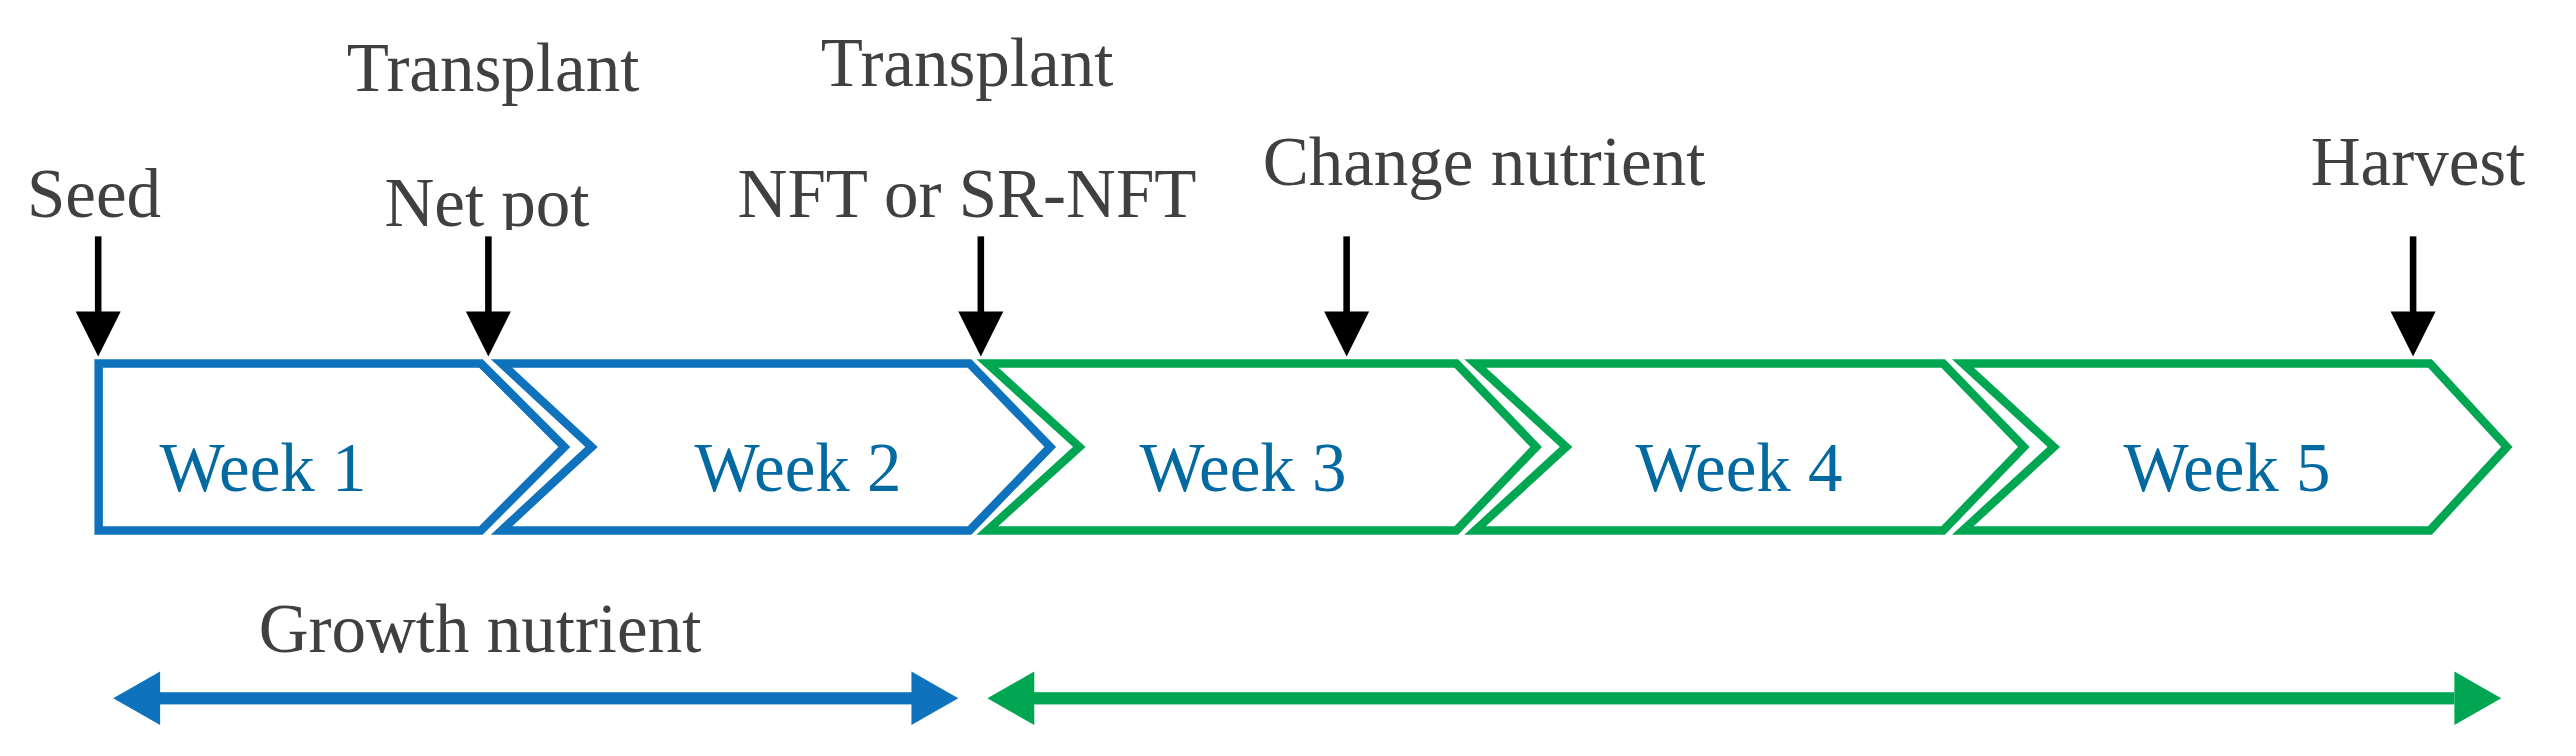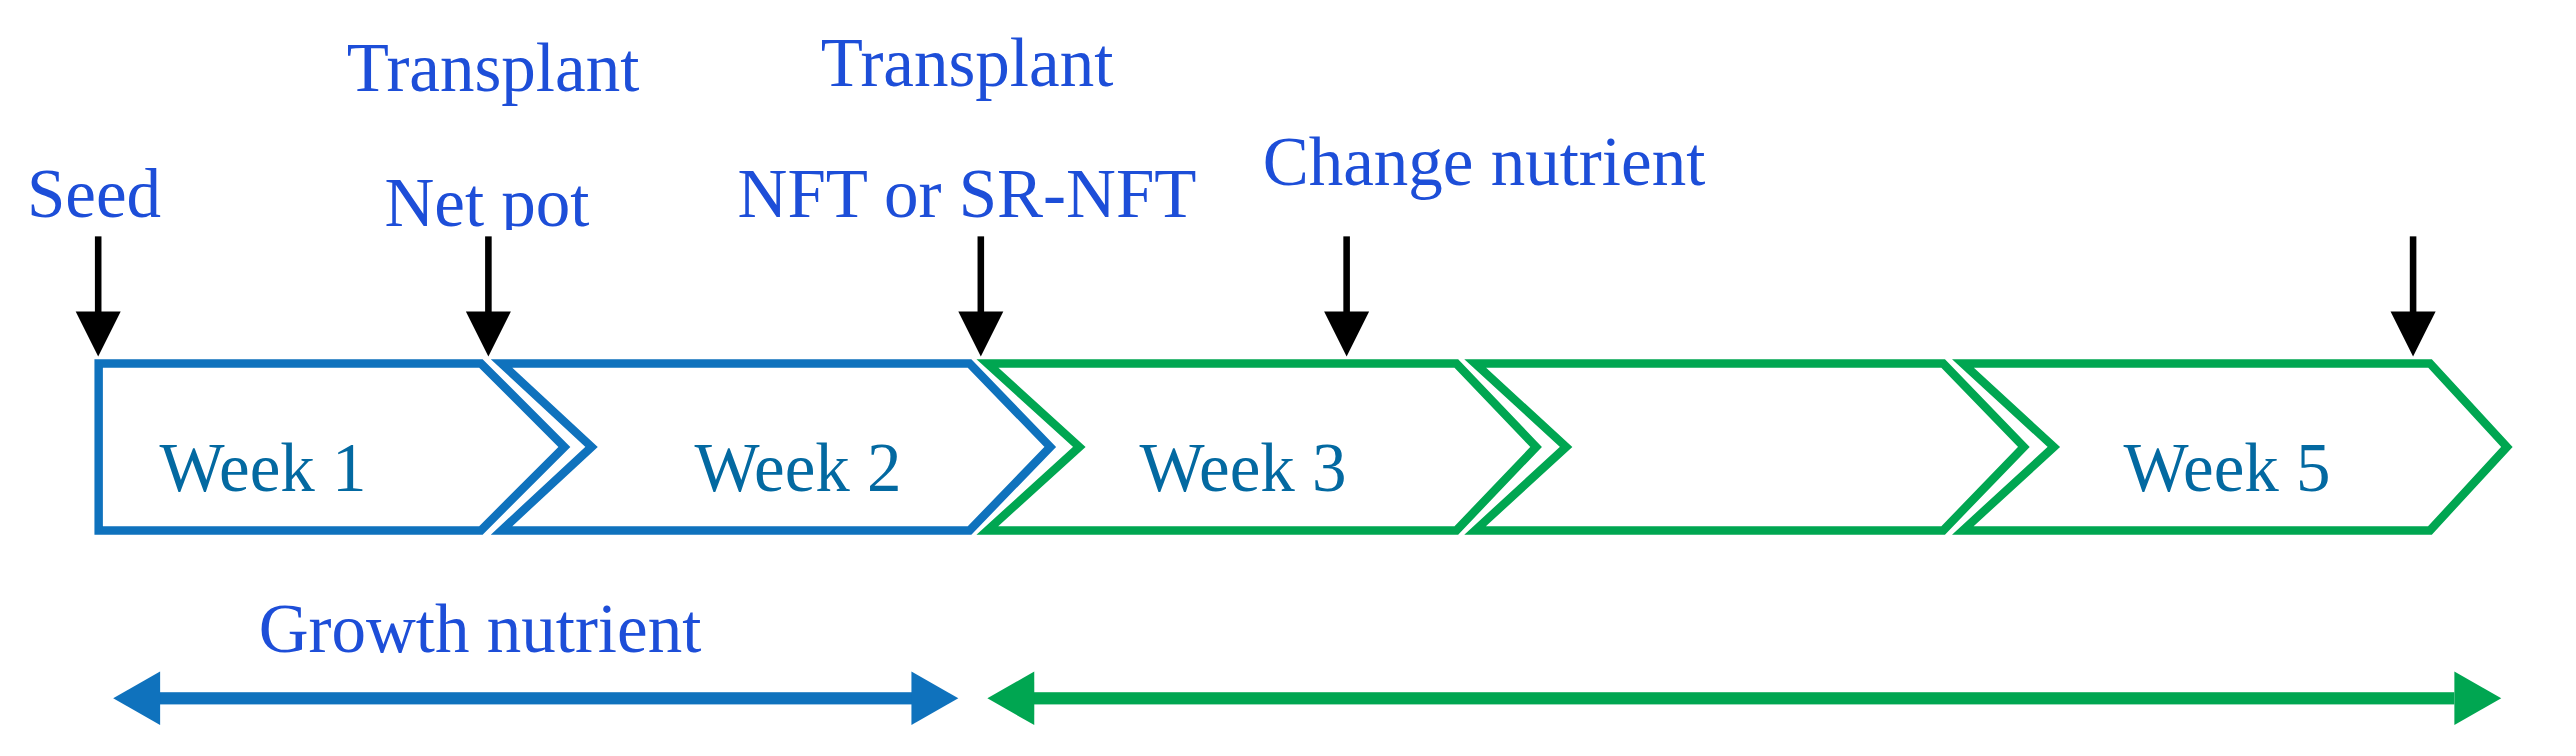--- a/index.html
+++ b/index.html
@@ -21,21 +21,21 @@
     left: 0;
     top: 0;
   }
   .lbl {
     position: absolute;
     transform: translateX(-50%);
     font-size: 69px;
     line-height: 1;
     white-space: nowrap;
     text-align: center;
-    color: #1d4ed8;
+    color: #404040;
   }
   .lbl.clipped {
     height: 61px;
     overflow: hidden;
   }
   .week-lbl {
     position: absolute;
     transform: translateX(-50%);
     font-size: 69px;
     line-height: 1;
@@ -98,23 +98,25 @@
   <div class="lbl" style="left:967px; top:29px;">Transplant</div>
 
   <div class="lbl" style="left:94px; top:160px;">Seed</div>
 
   <div class="lbl clipped" style="left:487px; top:169px;">Net pot</div>
 
   <div class="lbl" style="left:967px; top:160px;">NFT or SR-NFT</div>
 
   <div class="lbl" style="left:1484px; top:128px;">Change nutrient</div>
 
+  <div class="lbl" style="left:2418px; top:128px;">Harvest</div>
 
   <div class="week-lbl" style="left:263px; top:434px;">Week 1</div>
   <div class="week-lbl" style="left:798px; top:434px;">Week 2</div>
   <div class="week-lbl" style="left:1243px; top:434px;">Week 3</div>
+  <div class="week-lbl" style="left:1739px; top:434px;">Week 4</div>
   <div class="week-lbl" style="left:2227px; top:434px;">Week 5</div>
 
   <div class="lbl" style="left:480px; top:595px;">Growth nutrient</div>
 
 
 </div>
 
 
 </body></html>

